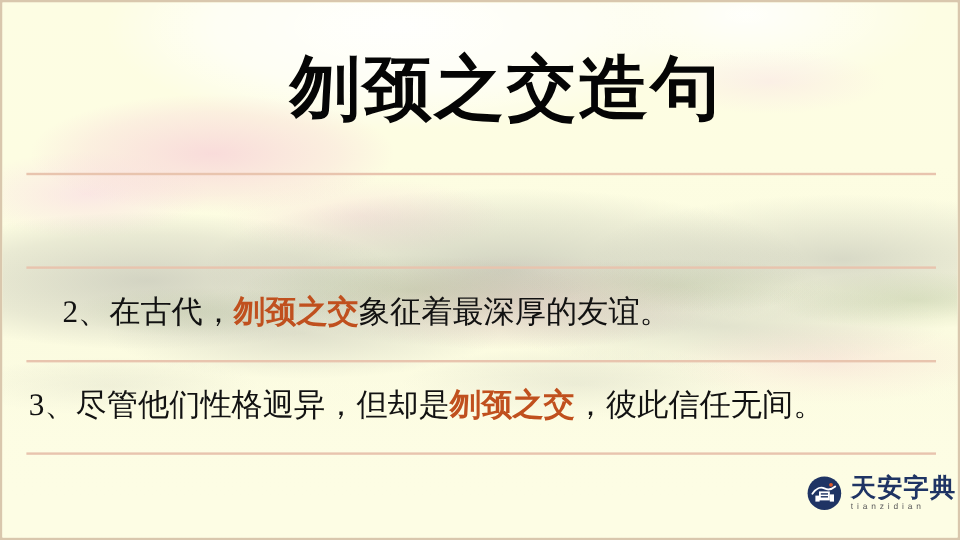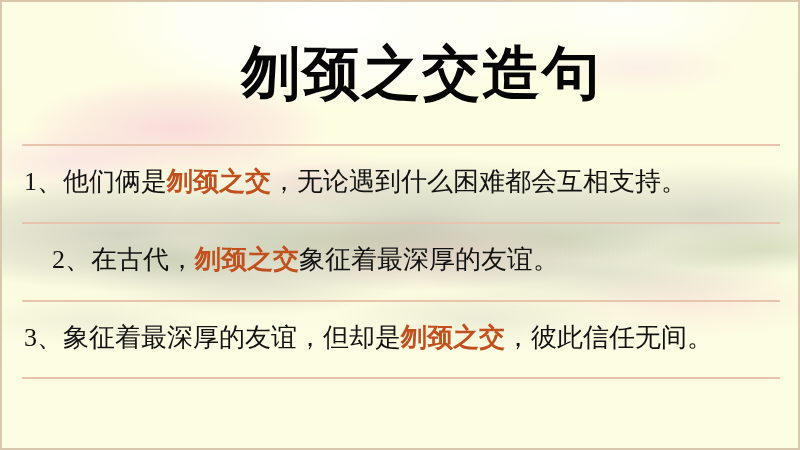--- a/index.html
+++ b/index.html
@@ -173,27 +173,42 @@
 
   <div class="content">
 
     <div class="title">刎颈之交造句</div>
 
     <div class="rule r1"></div>
     <div class="rule r2"></div>
     <div class="rule r3"></div>
     <div class="rule r4"></div>
 
-    <div class="sentence s1">
-      <span>1、</span><span>他们俩是</span><span class="kw">刎颈之交</span><span>，无论遇到什么困难都会互相支持。</span>
-    </div>
 
     <div class="sentence s2">
       <span>2、</span><span>在古代，</span><span class="kw">刎颈之交</span><span>象征着最深厚的友谊。</span>
     </div>
 
     <div class="sentence s3">
-      <span>3、</span><span>象征着最深厚的友谊，但却是</span><span class="kw">刎颈之交</span><span>，彼此信任无间。</span>
+      <span>3、</span><span>尽管他们性格迥异，但却是</span><span class="kw">刎颈之交</span><span>，彼此信任无间。</span>
     </div>
 
+    <div class="logo">
+      <span class="logo-mark">
+        <svg viewBox="0 0 30 30" width="30" height="30" aria-hidden="true">
+          <circle cx="15" cy="15" r="14" fill="#1f3464"></circle>
+          <path d="M5 15.5 C8 11, 12 9.5, 15 11 C18 12.5, 21 12, 24 9.5" stroke="#ffffff" stroke-width="1.6" fill="none" stroke-linecap="round"></path>
+          <rect x="10.5" y="13.5" width="9" height="7.5" fill="#ffffff"></rect>
+          <rect x="12" y="15" width="6" height="1.2" fill="#1f3464"></rect>
+          <rect x="12" y="17.4" width="6" height="1.2" fill="#1f3464"></rect>
+          <rect x="7.5" y="17" width="3.5" height="5" fill="#ffffff"></rect>
+          <rect x="19.5" y="16" width="3.5" height="6" fill="#ffffff"></rect>
+          <circle cx="20.5" cy="8" r="1.6" fill="#e05a2b"></circle>
+        </svg>
+      </span>
+      <span class="logo-text">
+        <span class="logo-title">天安字典</span>
+        <span class="logo-sub">tianzidian</span>
+      </span>
+    </div>
 
   </div>
 </div>
 
 </body></html>

